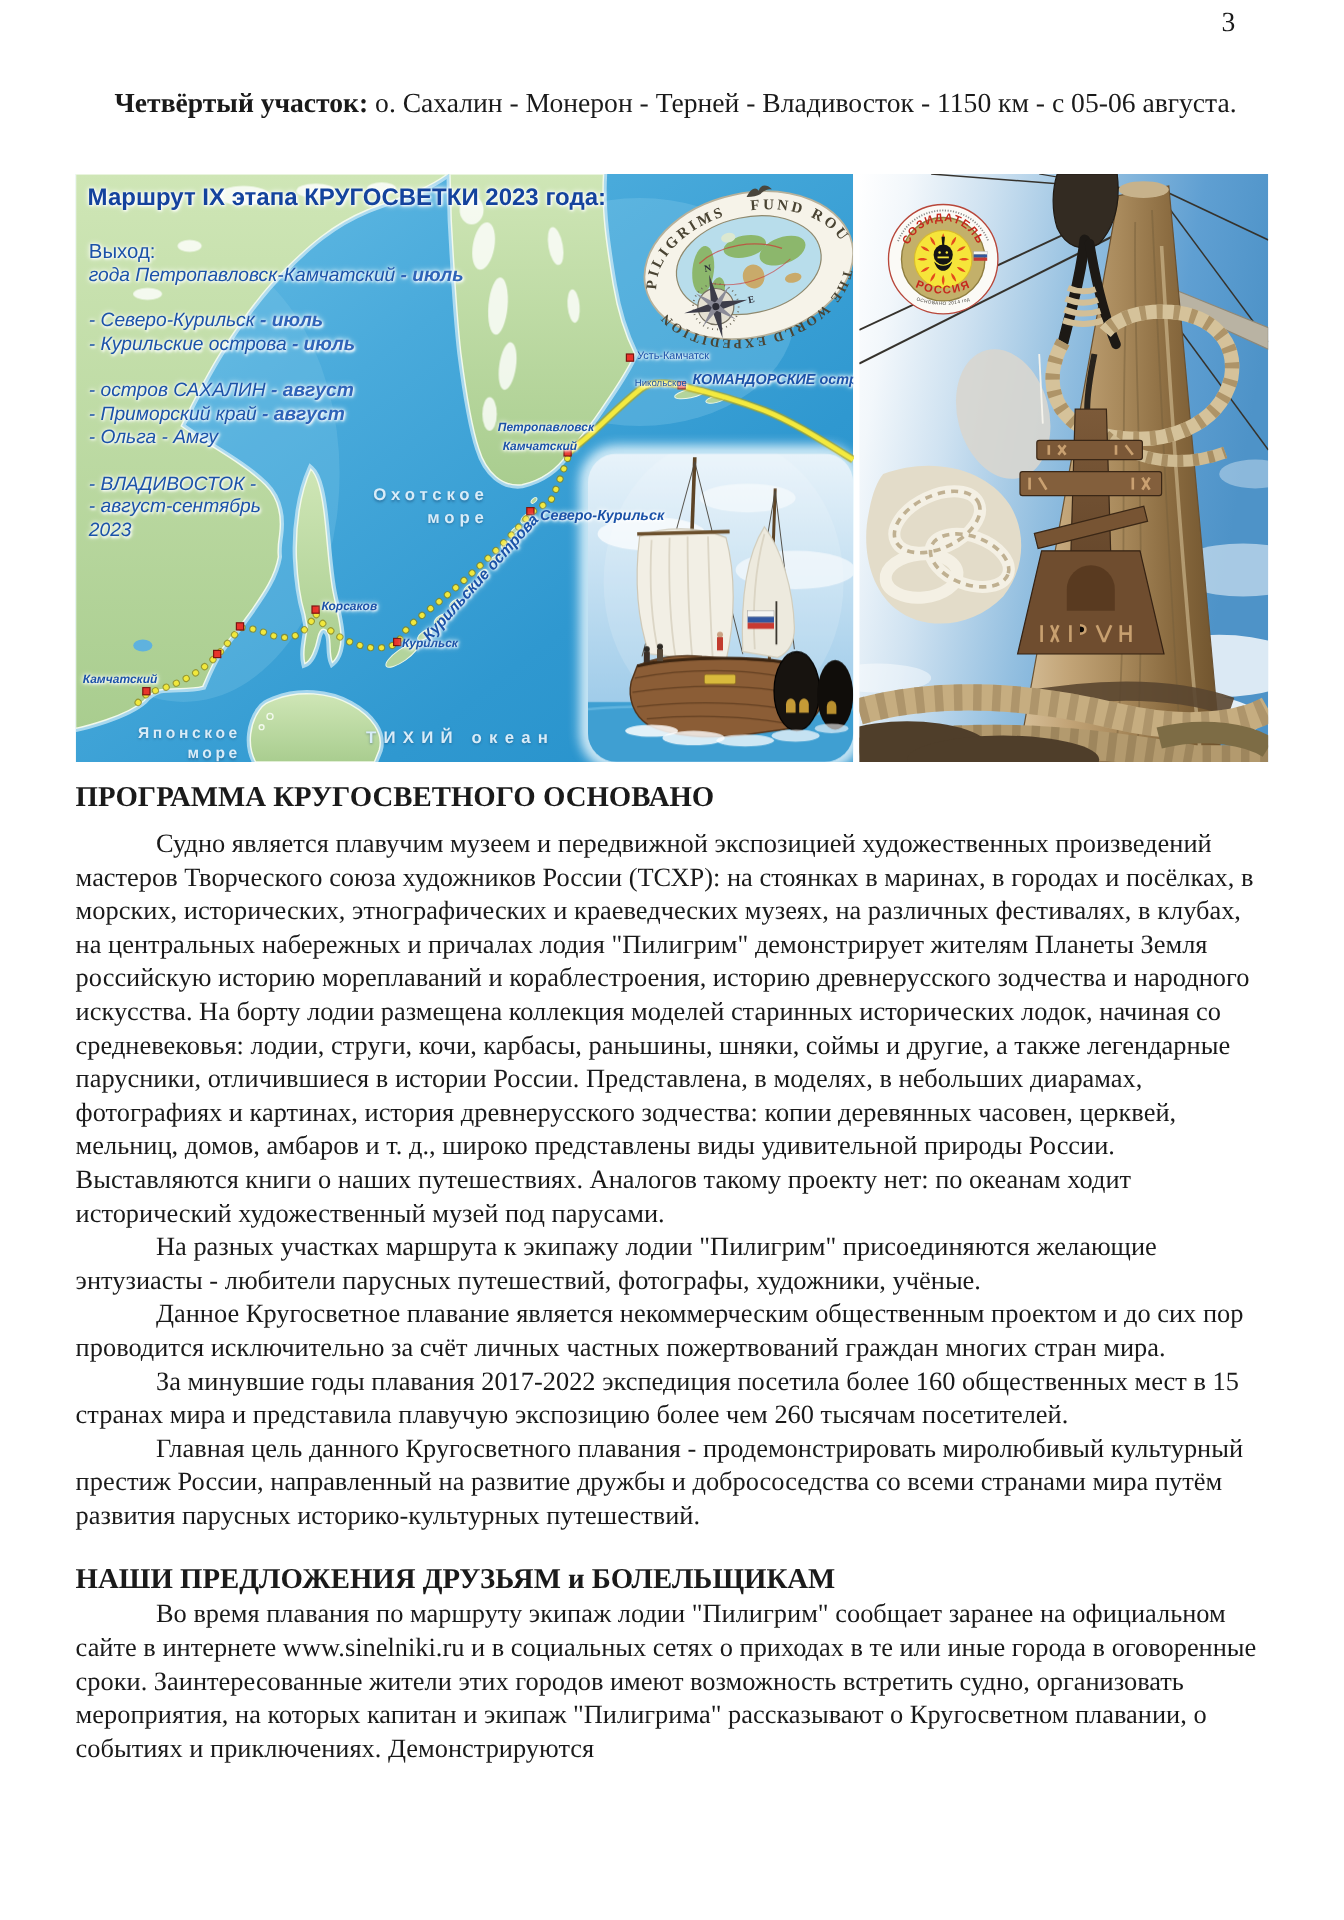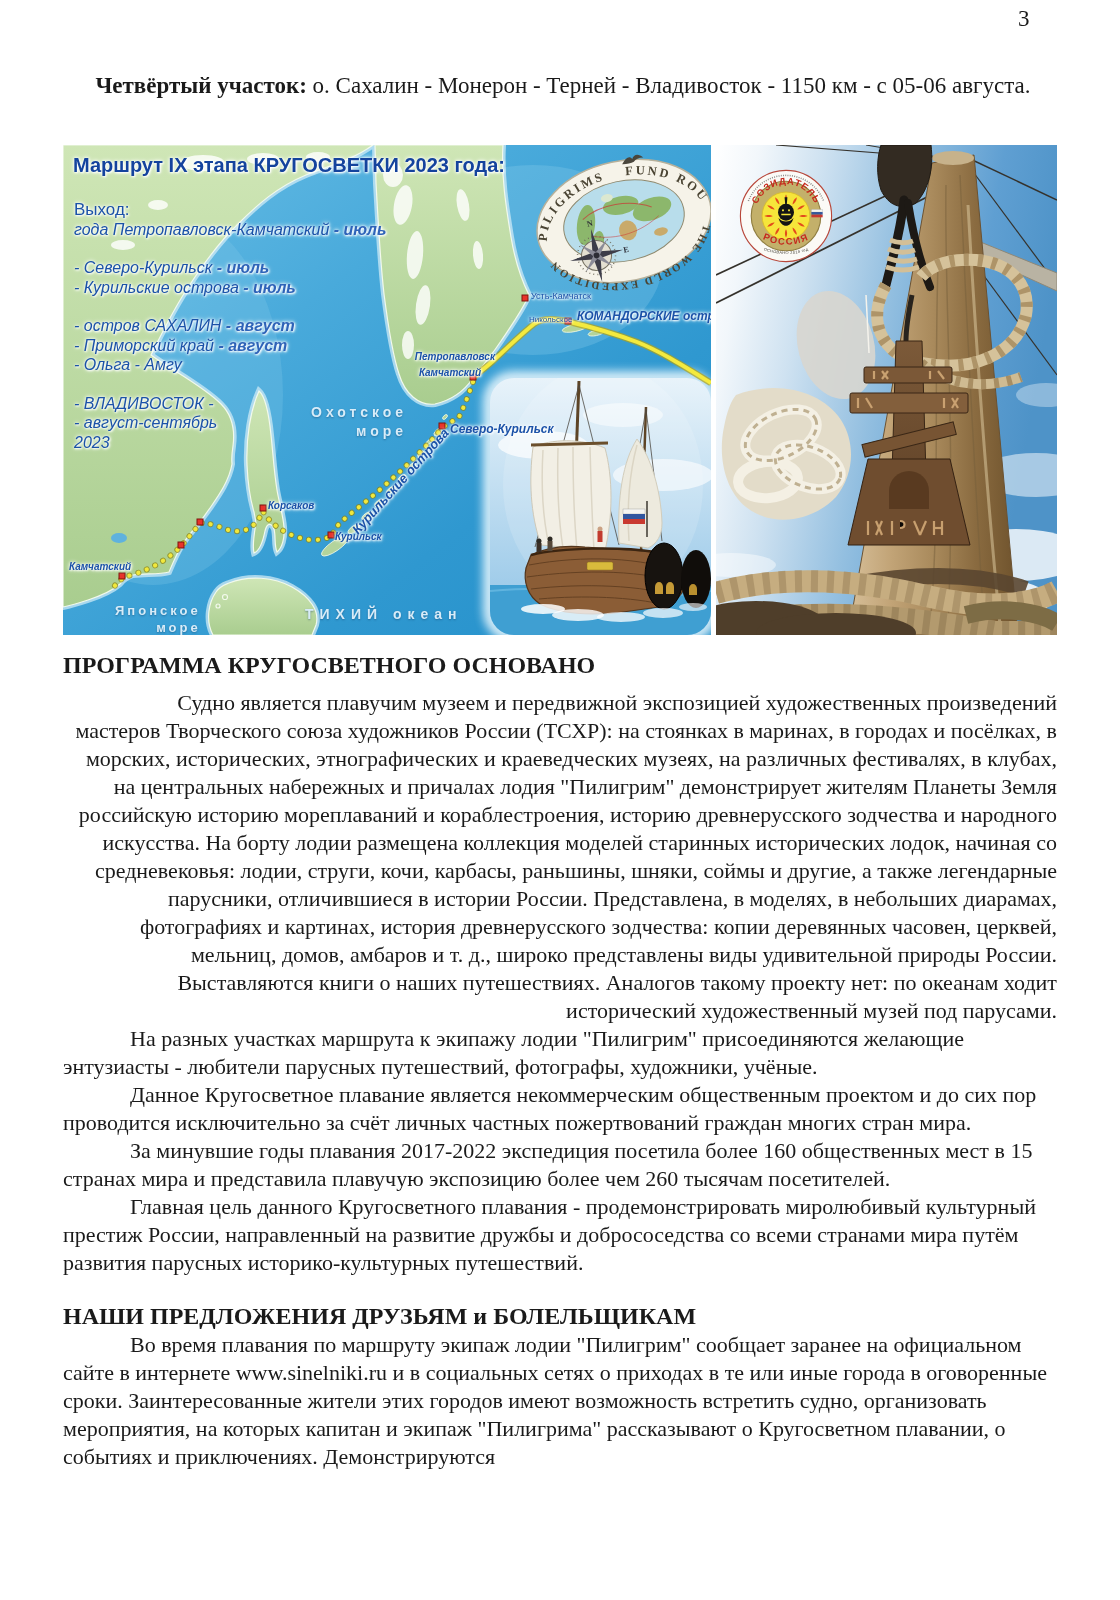--- a/index.html
+++ b/index.html
@@ -26,21 +26,21 @@
   .ri.gap{margin-top:19px;}
   .city{font-size:10px;font-weight:700;font-style:italic;}
   .city.small{font-size:9px;font-weight:400;font-style:normal;}
   .sea-name{color:#d8ecf8;font-weight:700;text-shadow:0 1px 2px rgba(20,60,100,.45);text-align:right;}
   .rot{transform:rotate(-48deg);transform-origin:0 0;}
 
   
   .content{position:absolute;left:63px;top:645px;width:994px;}
   .content h2{font-size:24px;font-weight:700;margin:5px 0 0 0;line-height:30px;}
   .content p{font-size:22px;line-height:28px;margin:0;text-indent:67px;}
-  .content p.first{margin-top:9px;text-align:right;}
+  .content p.first{margin-top:9px;}
   .content h2.second{margin-top:24px;}
   .sozidateli{position:absolute;left:23px;top:24px;width:94px;height:94px;}
 </style>
 </head>
 <body>
 
 <div class="page">
   <div class="page-number">3</div>
 
   <p class="intro"><b>Четвёртый участок:</b><span> о. Сахалин - Монерон - Терней - Владивосток - 1150 км - с 05-06 августа.</span></p>

